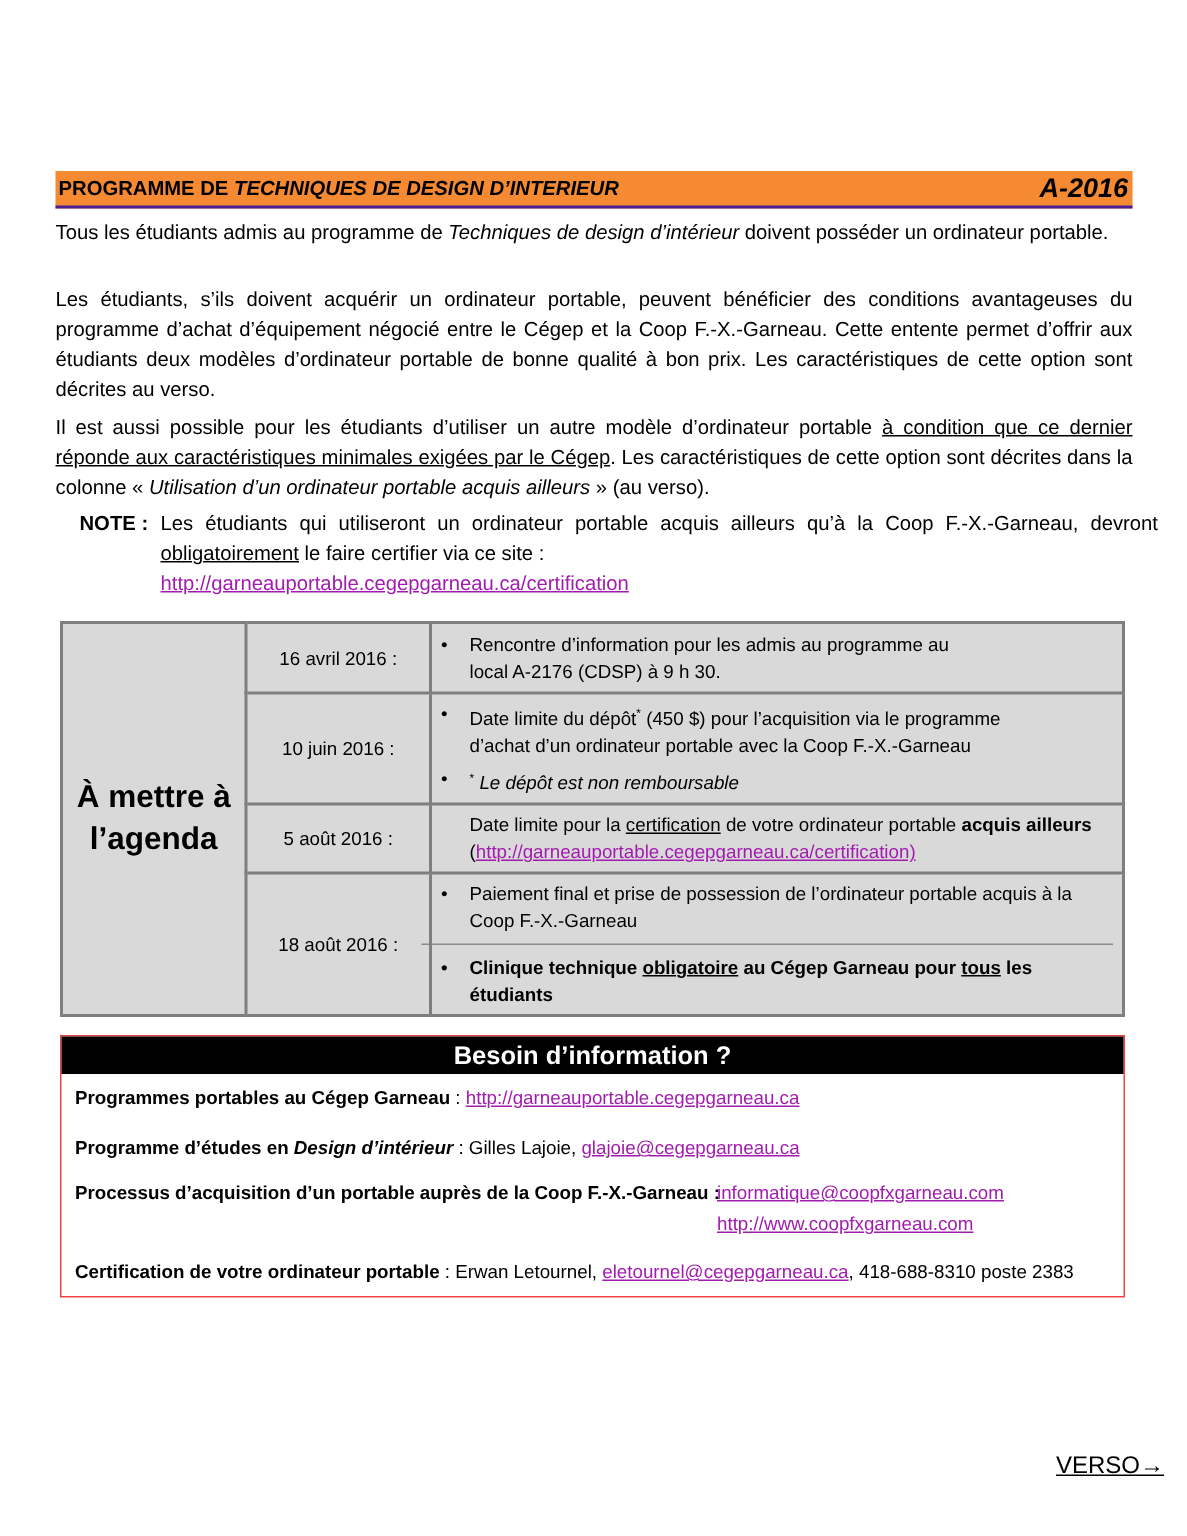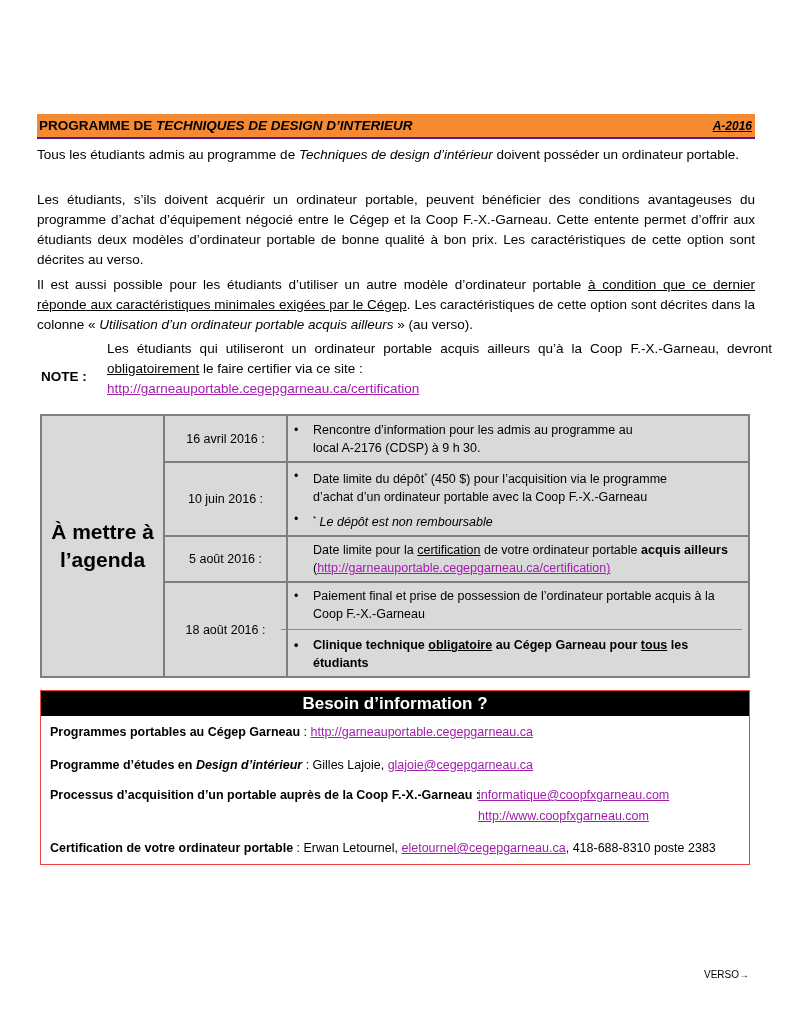--- a/index.html
+++ b/index.html
@@ -9,29 +9,29 @@
   }
   .page { position: absolute; left: 37px; top: 0; width: 718px; }
   .title-bar {
     position: absolute; top: 114px; left: 0; width: 718px; height: 25px;
     background: #f58a33; border-bottom: 2px solid #4c1d95;
     display: flex; align-items: center; justify-content: space-between;
     box-sizing: border-box; padding: 0 3px 0 2px;
   }
   .title-left { font-weight: bold; font-size: 13.5px; color: #000; letter-spacing: 0; }
   .title-left i { font-style: italic; }
-  .title-right { font-weight: bold; font-style: italic; font-size: 12px; text-decoration: underline; }
+  .title-right { font-weight: bold; font-style: italic; font-size: 18px; }
   p.body {
     position: absolute; left: 0; width: 718px; margin: 0;
     font-size: 13.5px; line-height: 20px; text-align: justify;
   }
   .u { text-decoration: underline; }
   a, .link { color: #a21caf; text-decoration: underline; }
   .note { position: absolute; left: 0; top: 339px; width: 718px; font-size: 13.5px; line-height: 20px; }
-  .note-label { position: absolute; left: 4px; top: 0; font-weight: bold; margin-top: 28px; }
+  .note-label { position: absolute; left: 16px; top: 0; font-weight: bold; }
   .note-text { position: absolute; left: 70px; top: 0; width: 665px; text-align: justify; }
 
   table.agenda {
     position: absolute; left: 3px; top: 414px; width: 710px;
     border-collapse: collapse; background: #d9d9d9;
     font-size: 12.5px;
   }
   table.agenda td { border: 2px solid #7f7f7f; vertical-align: middle; }
   td.agenda-head {
     width: 119px; text-align: center; font-weight: bold; font-size: 21px; line-height: 28px; border-radius: 16px;
@@ -47,21 +47,21 @@
 
   .info {
     position: absolute; left: 3px; top: 690px; width: 710px;
     border: 1px solid #ef4444; box-sizing: border-box; height: 175px;
   }
   .info-head {
     background: #000; color: #fff; text-align: center; font-weight: bold;
     font-size: 17px; height: 25px; line-height: 25px;
   }
   .info-row { position: absolute; left: 9px; font-size: 12.5px; line-height: 18px; }
-  .verso { position: absolute; left: 704px; top: 969px; font-size: 10px; }
+  .verso { position: absolute; left: 704px; top: 969px; font-size: 16px; text-decoration: underline; }
 </style>
 </head>
 <body>
 
 <div class="page">
 
   <div class="title-bar">
     <div class="title-left">
       <span>PROGRAMME DE </span><i>TECHNIQUES DE DESIGN D’INTERIEUR</i>
     </div>

